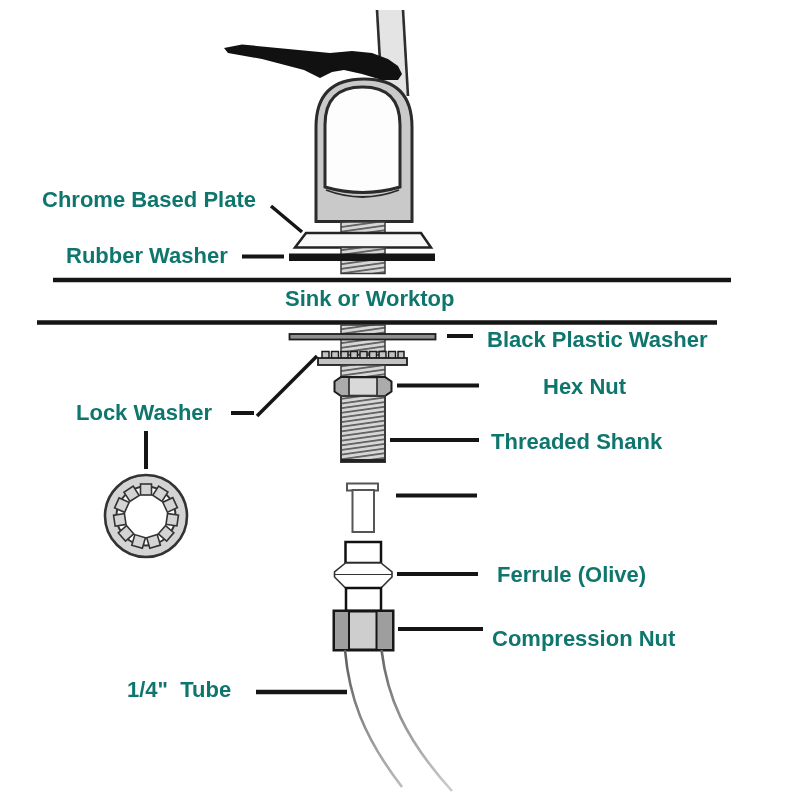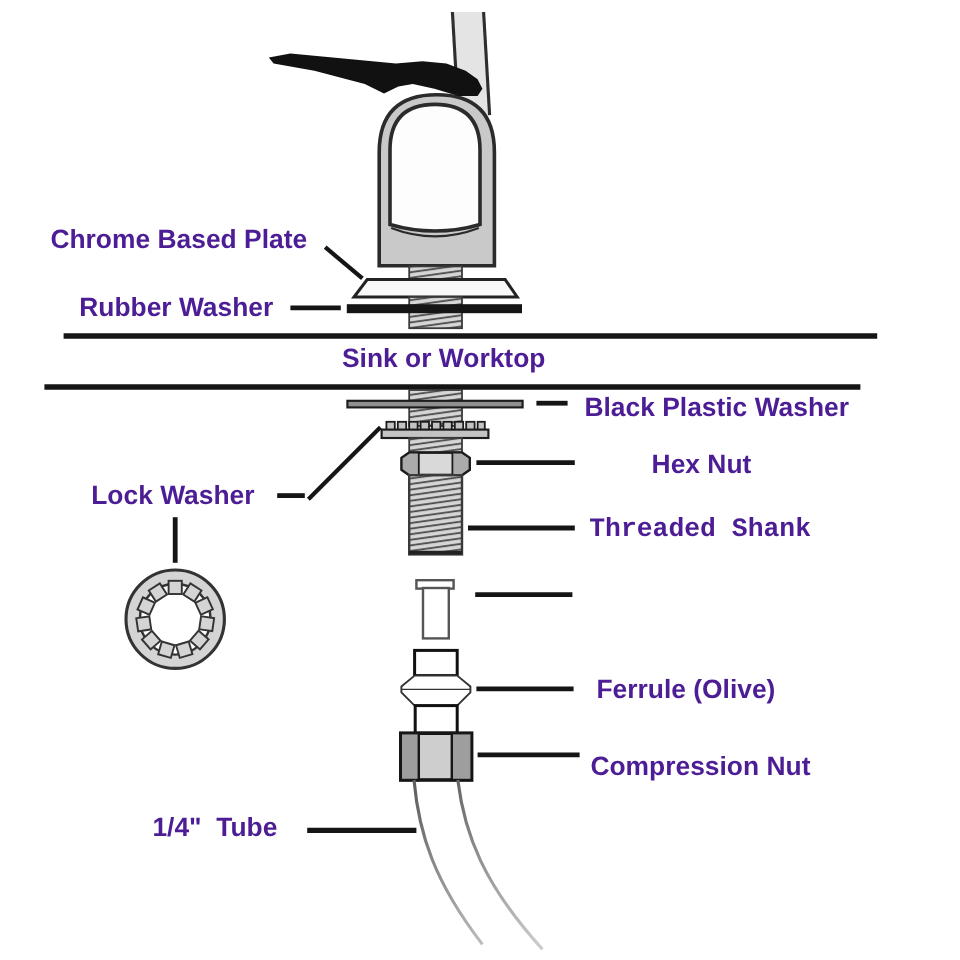--- a/index.html
+++ b/index.html
@@ -9,21 +9,21 @@
     background:#ffffff;
     font-family:"Liberation Sans", sans-serif;
     overflow:hidden;
   }
   #diagram-svg{position:absolute;left:0;top:0;}
   .lbl{
     position:absolute;
     font-weight:bold;
     font-size:22px;
     line-height:1;
-    color:#4c1d95;
+    color:#0f766e;
     white-space:pre;
     letter-spacing:0px;
   }
 </style>
 </head>
 <body>
 
 <div id="stage">
 
   <svg id="diagram-svg" width="800" height="800" viewBox="0 0 800 800">
@@ -150,18 +150,18 @@
       <line x1="256" y1="692" x2="347" y2="692" stroke-width="4.5"></line>
     </g>
   </svg>
 
   <div class="lbl" style="left:42px;top:189px;">Chrome Based Plate</div>
   <div class="lbl" style="left:66px;top:245px;text-align:right;">Rubber Washer</div>
   <div class="lbl" style="left:285px;top:288px;">Sink or Worktop</div>
   <div class="lbl" style="left:487px;top:329px;">Black Plastic Washer</div>
   <div class="lbl" style="left:503px;top:376px;margin-left:40px;">Hex Nut</div>
   <div class="lbl" style="left:76px;top:402px;">Lock Washer</div>
-  <div class="lbl" style="left:491px;top:431px;font-family:Liberation Mono, monospace;">Threaded Shank</div>
+  <div class="lbl" style="left:491px;top:431px;">Threaded Shank</div>
   <div class="lbl" style="left:497px;top:564px;">Ferrule (Olive)</div>
   <div class="lbl" style="left:492px;top:616px;margin-top:12px;">Compression Nut</div>
   <div class="lbl" style="left:127px;top:679px;">1/4"  Tube</div>
 
 </div>
 
 </body></html>

